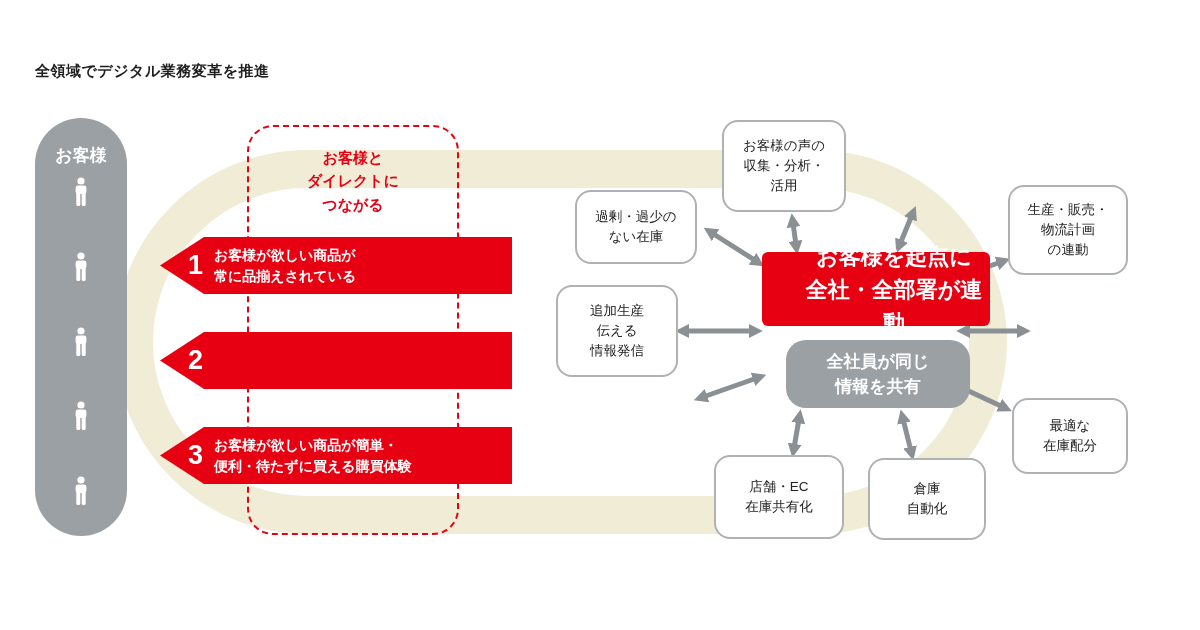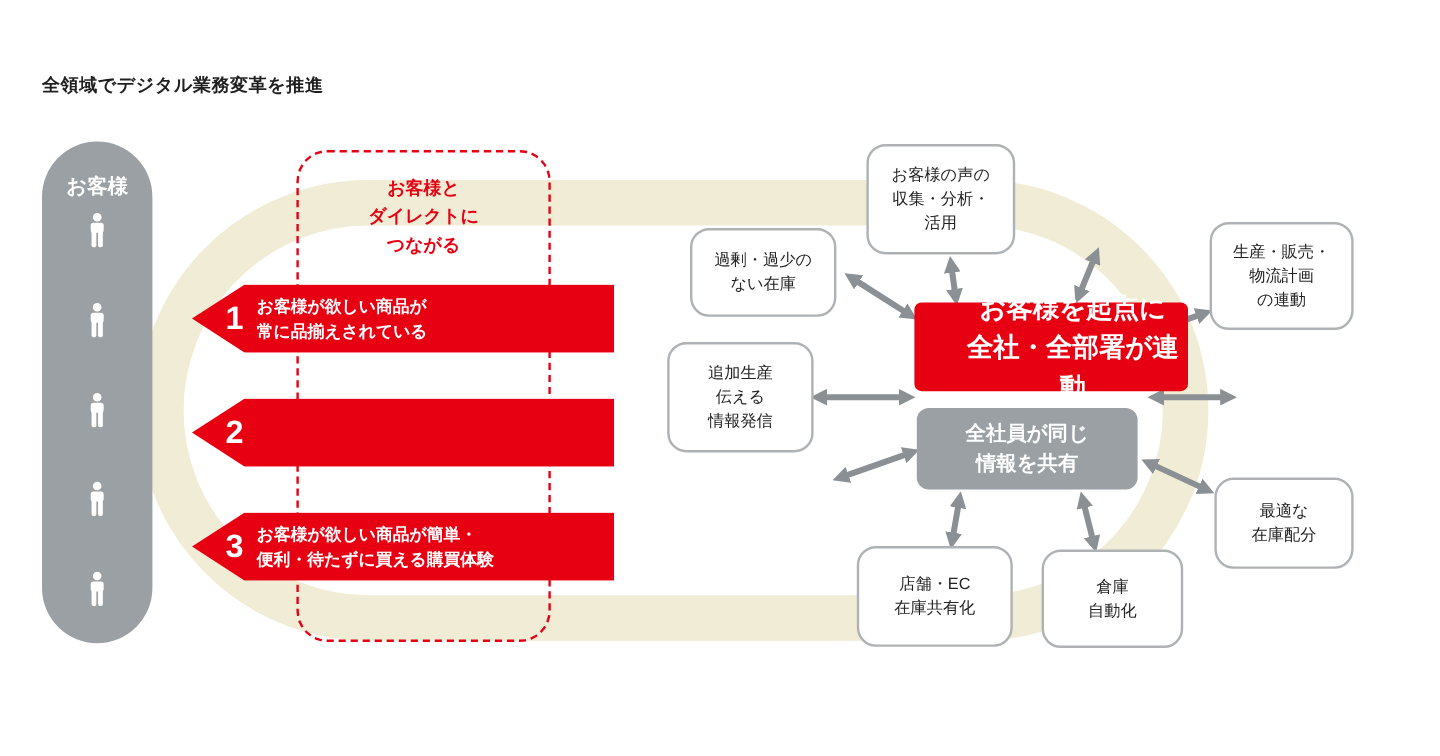--- a/index.html
+++ b/index.html
@@ -45,24 +45,24 @@
   .goal-num { margin-left:28px; width:22px; font-size:27px; font-weight:bold; flex:none; }
   .goal-text { margin-left:4px; font-size:14px; font-weight:bold; line-height:1.5; white-space:pre-line; }
   
   .center-red {
     position:absolute; left:762px; top:252px; width:192px; height:74px;
     background:#e60012; color:#fff; font-weight:bold; font-size:22px;
     display:flex; align-items:center; justify-content:center; text-align:center;
     white-space:pre-line; line-height:1.5; border-radius:6px; z-index:5;padding-left:36px;
   }
   .center-gray {
-    position:absolute; left:764px; top:340px; width:184px; height:68px;
+    position:absolute; left:786px; top:340px; width:184px; height:68px;
     background:#9aa0a3; color:#fff; font-weight:bold; font-size:17px;
     display:flex; align-items:center; justify-content:center; text-align:center;
-    white-space:pre-line; line-height:1.5; border-radius:10px; z-index:5;
+    white-space:pre-line; line-height:1.5; border-radius:20px; z-index:5;
   }
   
   .node {
     position:absolute; background:#ffffff; border:2px solid #aeb2b4; border-radius:16px;
     display:flex; align-items:center; justify-content:center; text-align:center;
     font-size:13.5px; color:#222; white-space:pre-line; line-height:1.5;
     box-sizing:border-box; z-index:4;
   }
   .arrows { position:absolute; left:0; top:0; z-index:3; }
 </style>

